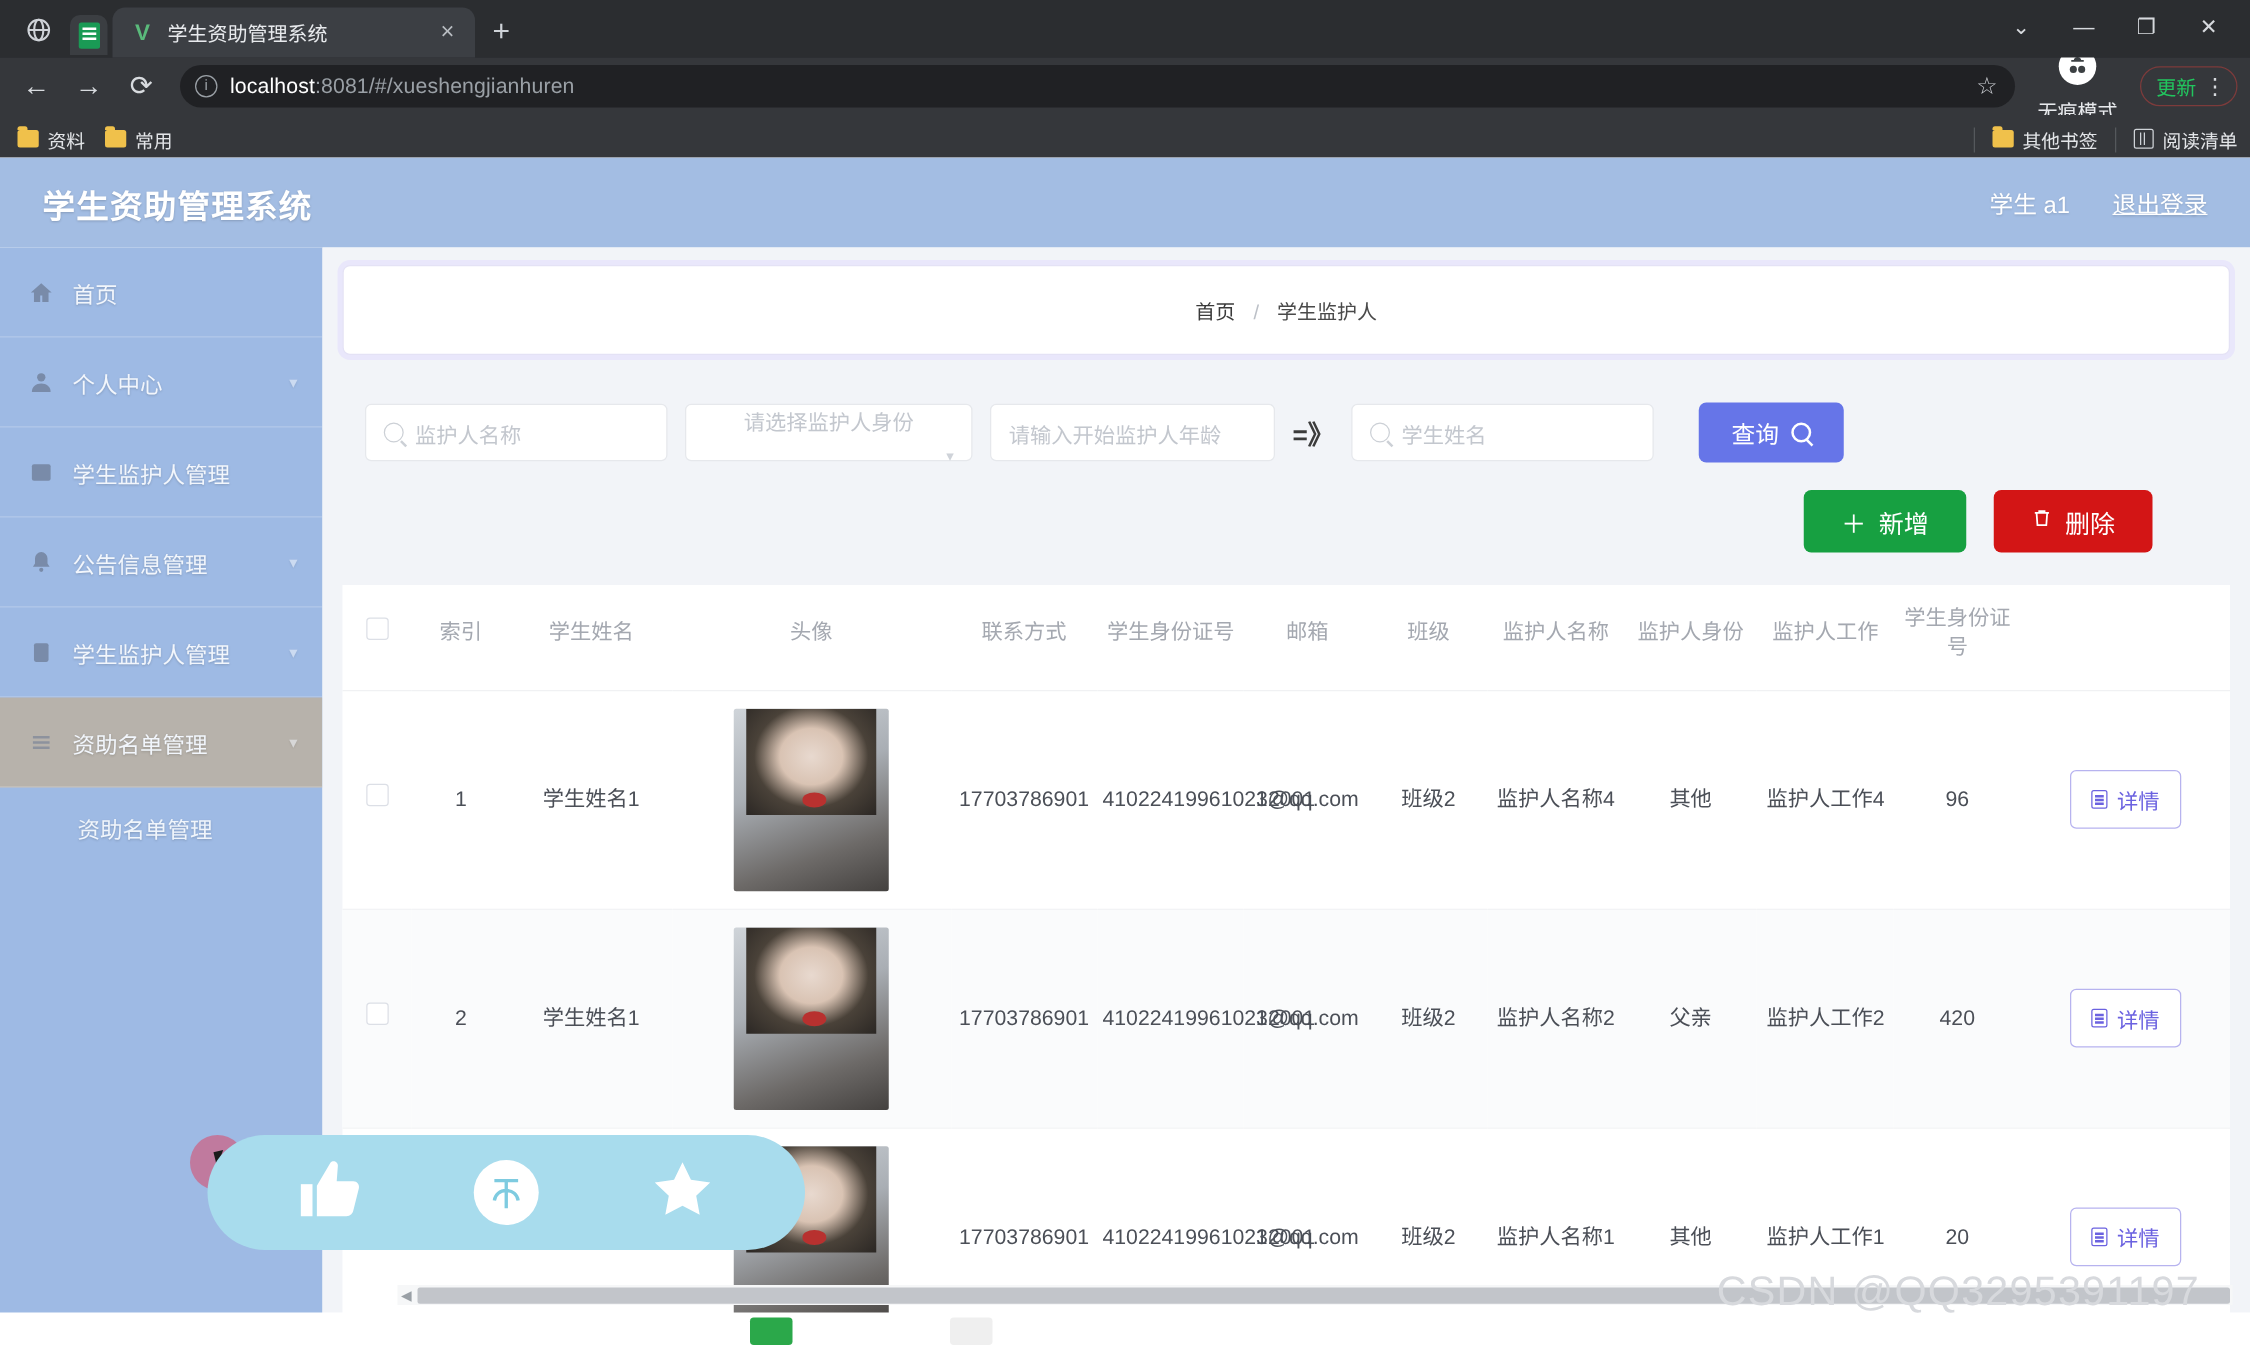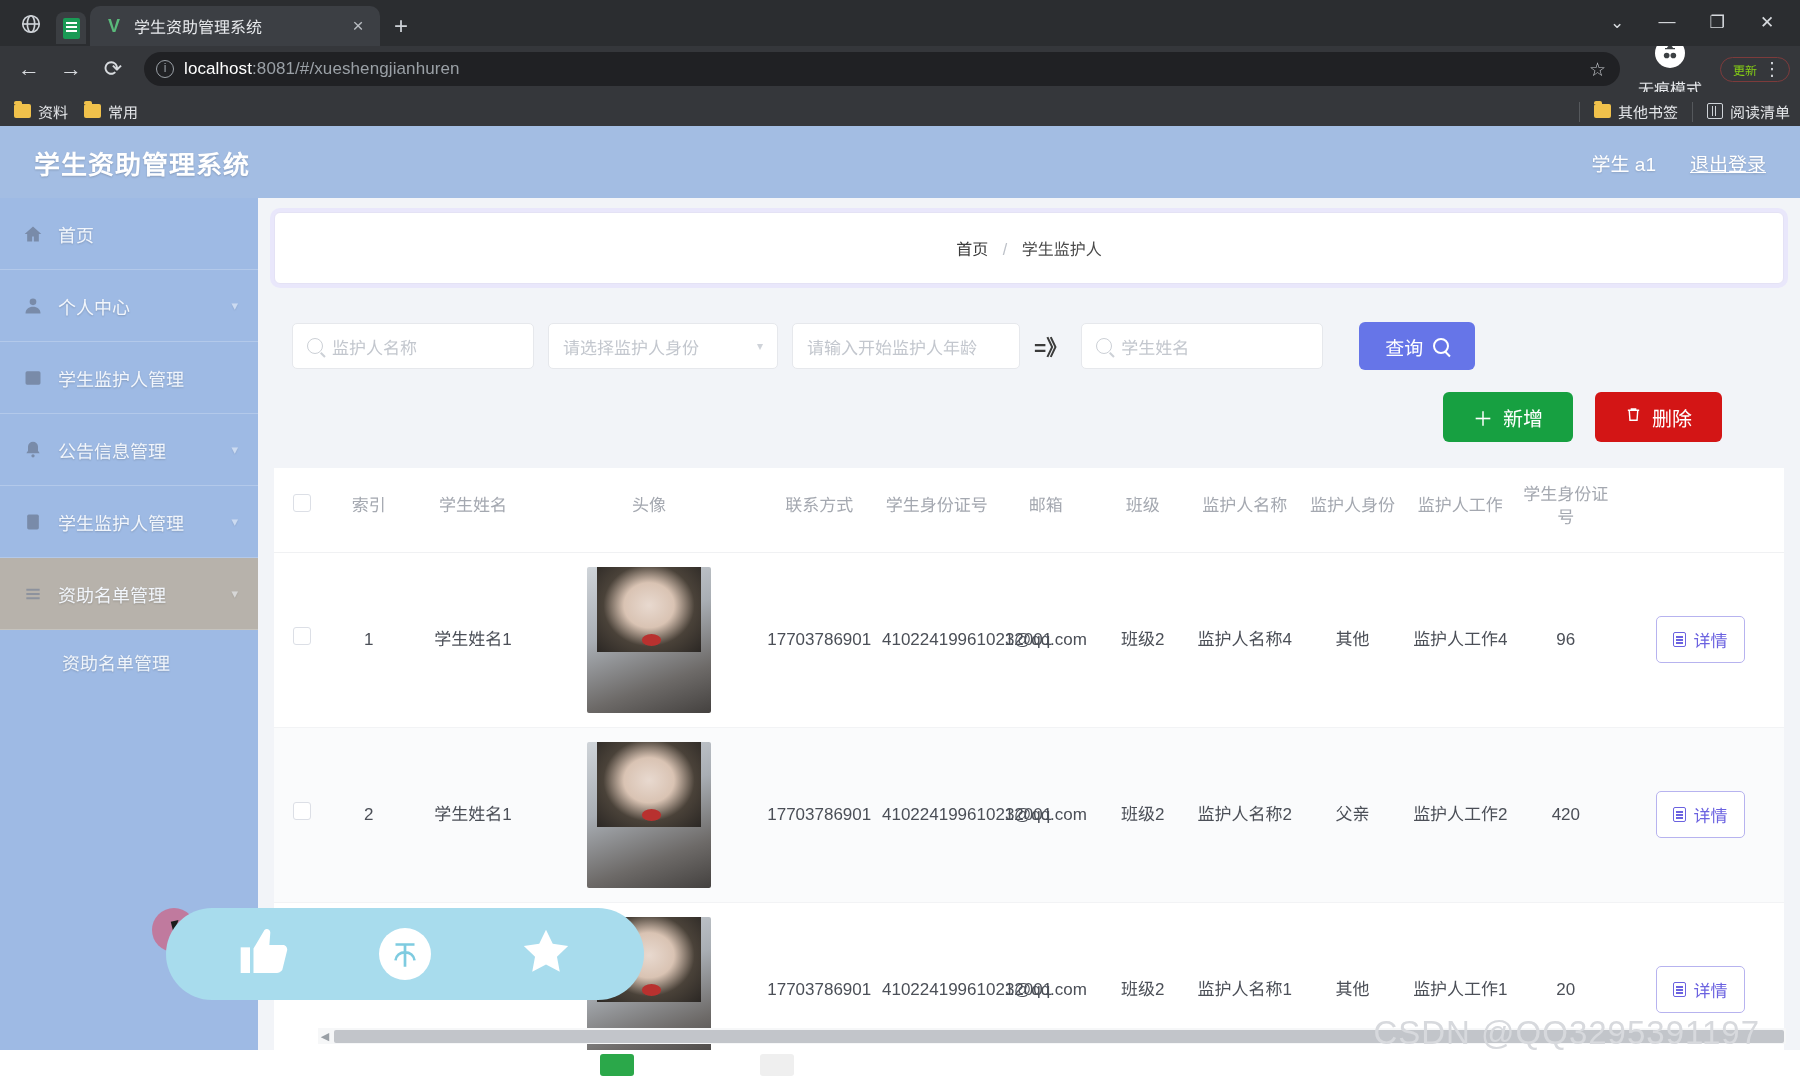--- a/index.html
+++ b/index.html
@@ -54,21 +54,21 @@
   .url { color:#e1e3e6; font-size:17px; letter-spacing:.1px;}
   .url .host { color:#fff; }
   .url .dim { color:#9aa0a6; }
   .star-ico { position:absolute; right:14px; color:#c9ccd1; font-size:19px;}
   .incognito { display:flex; align-items:center; gap:8px; padding:0 6px;flex-direction:column;}
   .incog-av { width:30px;height:30px;border-radius:50%;background:#fff;display:flex;
     align-items:center;justify-content:center;}
   .incog-label { color:#e8eaed; font-size:16px; white-space:nowrap;}
   .update-pill { display:flex; align-items:center; gap:6px; border:1px solid #7d3b3b;
     border-radius:16px; padding:3px 8px 3px 12px; margin-left:8px;}
-  .update-txt { color:#84cc16; font-size:12px; }
+  .update-txt { color:#22c55e; font-size:16px; }
   .kebab { color:#d6d9dd; font-size:18px; letter-spacing:0; line-height:10px; }
 
   .bookmarks { height:38px; background:#35373b; display:flex; align-items:center;
     padding:0 14px; gap:16px; position:relative; }
   .bm { display:flex; align-items:center; gap:7px; color:#e3e5e8; font-size:15px;}
   .folder { width:17px;height:14px;background:#f0c14b;border-radius:2px;position:relative;flex:none;}
   .folder::before{content:"";position:absolute;top:-3px;left:0;width:8px;height:3px;
     background:#f0c14b;border-radius:2px 2px 0 0;}
   .bm-right { position:absolute; right:10px; display:flex; align-items:flex-end; gap:14px;}
   .bm-sep { width:1px; height:20px; background:#55585c; }
@@ -115,21 +115,21 @@
     justify-content:center; }
   .crumbs { font-size:16px; color:#3a3a3a; }
   .crumbs .sep { color:#bcc0c7; margin:0 10px; }
   .crumbs .cur { color:#4a4a4a; }
 
   .filters { display:flex; align-items:center; gap:14px; padding:38px 8px 0 18px; }
   .fld {
     height:46px; border:1px solid #e6e8ec; border-radius:5px; background:#fff;
     display:flex; align-items:center; padding:0 14px; gap:9px; color:#c3c7ce; font-size:17px;
   }
-  .fld.w1 { width:242px; } .fld.w2 { width:230px; } .fld.w3 { width:228px; }
+  .fld.w1 { width:242px; } .fld.w2 { width:230px;flex-direction:column; } .fld.w3 { width:228px; }
   .fld.w4 { width:230px; } .fld.w5 { width:242px; }
   .fld .sico { width:16px;height:16px;border:1.6px solid #ccd0d6;border-radius:50%;
     position:relative; flex:none;}
   .fld .sico::after{content:"";position:absolute;right:-4px;bottom:-3px;width:6px;height:1.6px;
     background:#ccd0d6;transform:rotate(45deg);}
   .fld .caret2 { margin-left:auto; color:#cfd3d9; font-size:12px; }
   .range-sep { color:#3b3b3b; font-size:21px; font-weight:bold; }
   .btn-query {
     margin-left:22px; height:48px; padding:0 26px; background:#6675e8; color:#fff;
     border:none; border-radius:6px; font-size:19px; display:flex; align-items:center; gap:10px;

